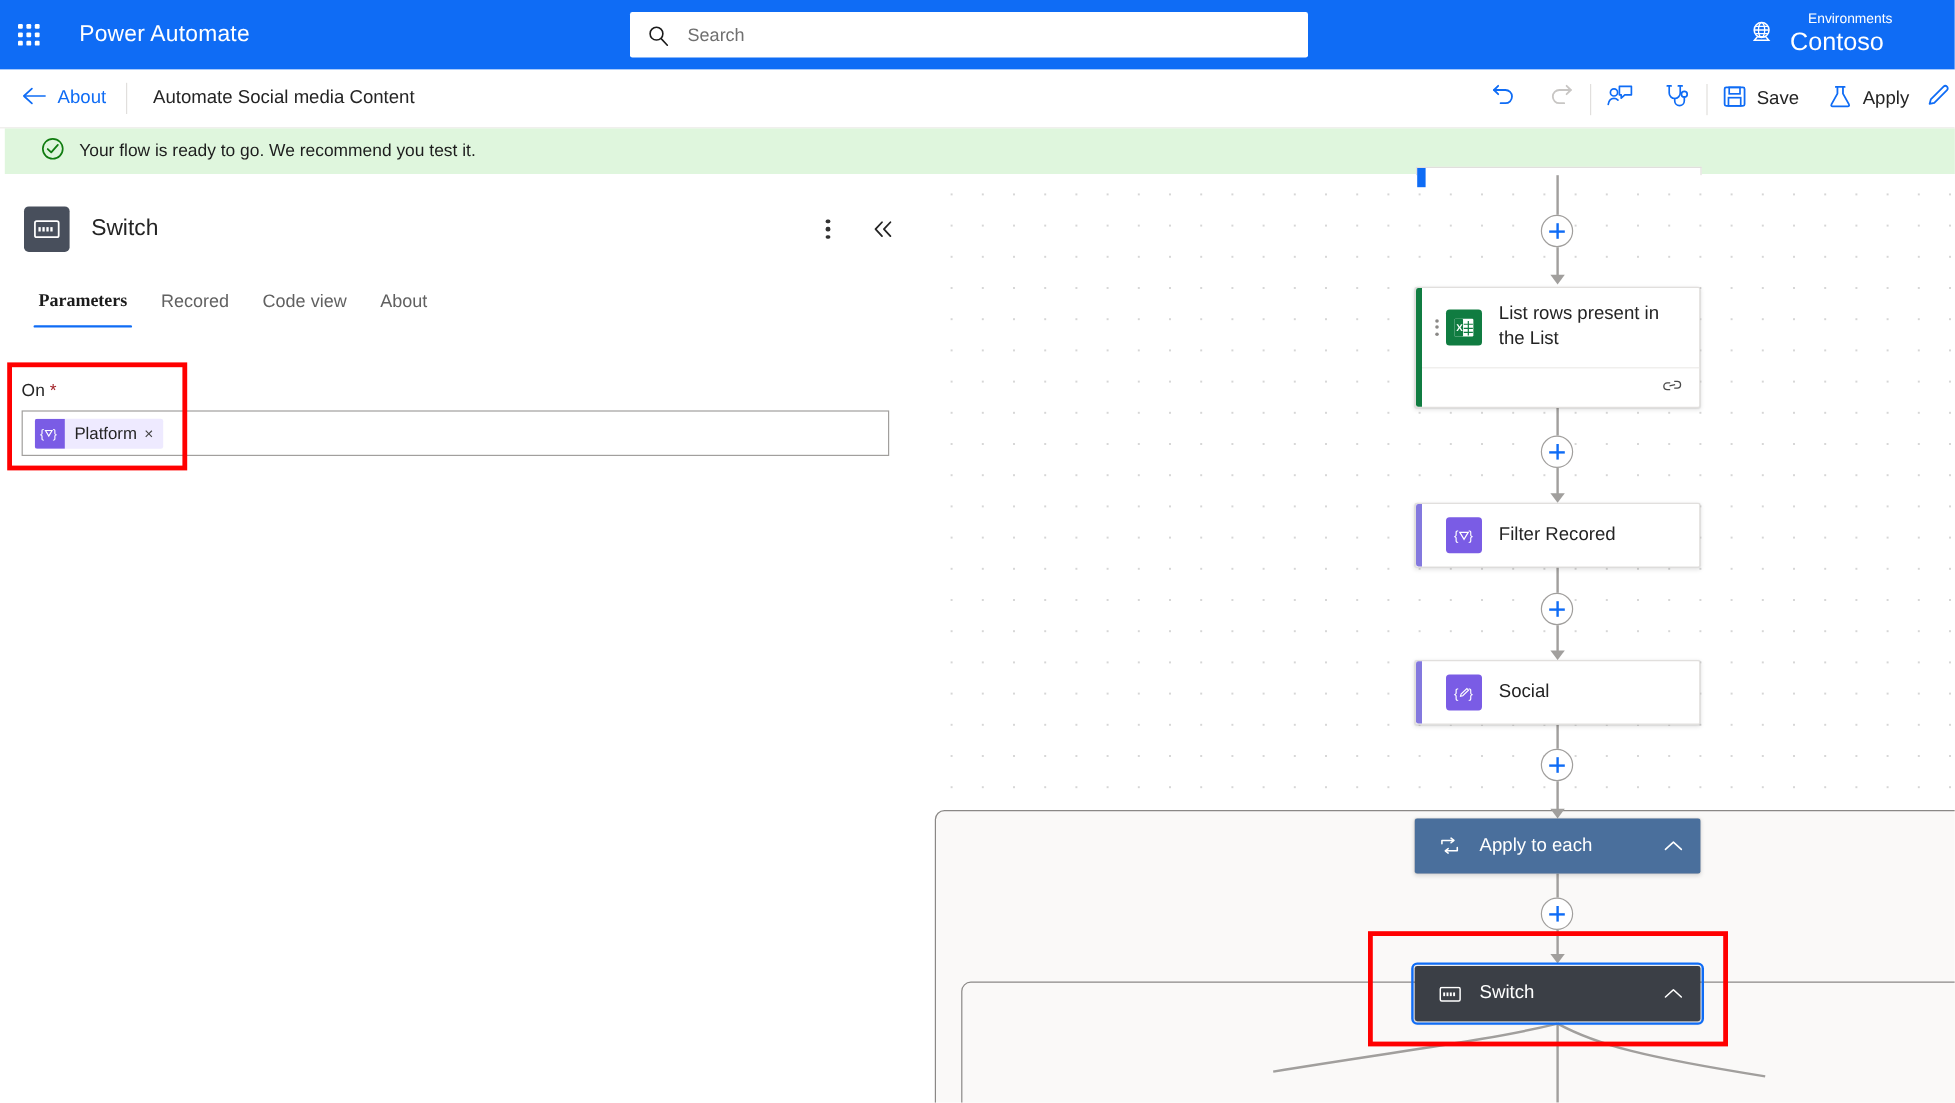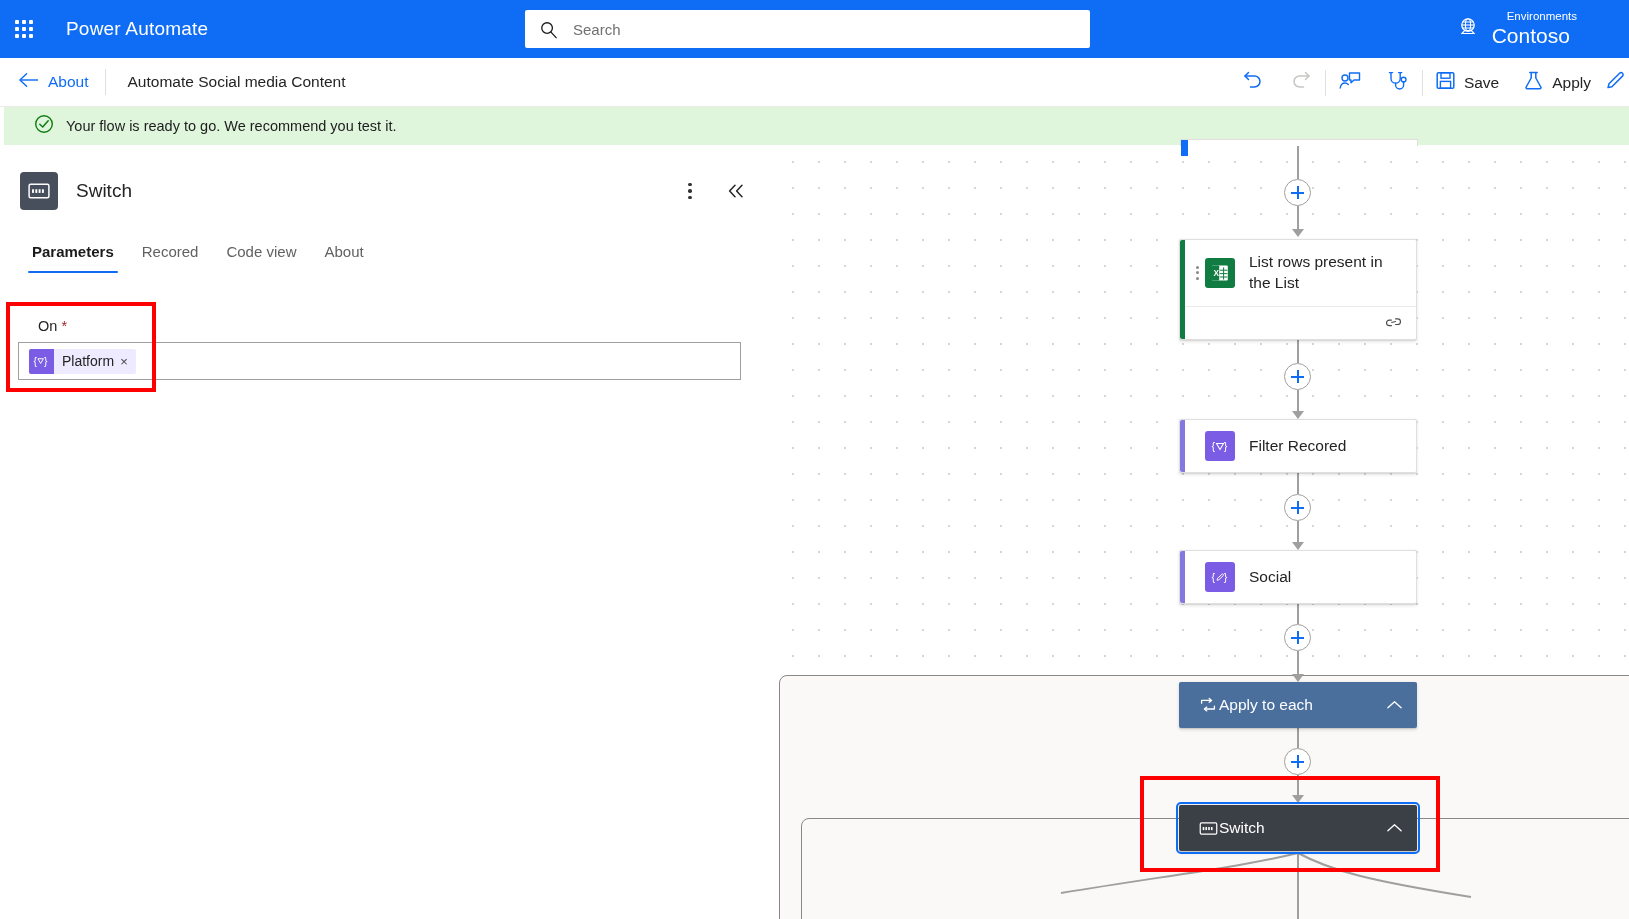--- a/index.html
+++ b/index.html
@@ -99,28 +99,28 @@
     cursor: pointer; color: #242424;
   }
   .dots-v { display: flex; flex-direction: column; gap: 3px; }
   .dots-v i { width: 3.5px; height: 3.5px; border-radius: 50%; background: #333; display: block; }
 
   .tabs { display: flex; gap: 0; padding: 16px 0 0 18px; }
   .tab {
     padding: 10px 14px 13px 14px; font-size: 15px; color: #616161; cursor: pointer;
     position: relative; white-space: nowrap;
   }
-  .tab.active { color: #1b1b1b; font-weight: bold; }
+  .tab.active { color: #1b1b1b; font-weight: bold; font-family: Liberation Serif, serif; }
   .tab.active::after {
     content: ""; position: absolute; left: 10px; right: 10px; bottom: 0;
     height: 2.5px; background: #0f6cf5; border-radius: 2px;
   }
 
   .field-zone { position: relative; margin-top: 45px; padding-left: 18px; }
-  .field-label { font-size: 14.5px; color: #242424; margin-bottom: 8px; margin-left: 20px; }
+  .field-label { font-size: 14.5px; color: #242424; margin-bottom: 8px; }
   .req-star { color: #a4262c; }
   .field-input {
     width: 723px; height: 38px; border: 1px solid #a19f9d; background: #fff;
     display: flex; align-items: center; padding-left: 10px;
   }
   .token {
     display: inline-flex; align-items: center; height: 25px;
     background: #eeeaff; border-radius: 2px; overflow: hidden; cursor: pointer;
   }
   .token-ico {
@@ -174,21 +174,21 @@
     justify-content: flex-end; padding-right: 14px;
   }
 
   
   .node-dark {
     position: absolute; border-radius: 2px; display: flex; align-items: center;
     padding: 0 14px 0 18px; z-index: 12;
     box-shadow: 0 1.2px 3.6px rgba(0,0,0,.13), 0 .3px .9px rgba(0,0,0,.10);
   }
   .node-dark .dk-ico { width: 22px; display: flex; align-items: center; justify-content: center; }
-  .node-dark .dk-text { color: #fff; font-size: 15.5px; margin-left: 0; white-space: nowrap; }
+  .node-dark .dk-text { color: #fff; font-size: 15.5px; margin-left: 14px; white-space: nowrap; }
   .node-dark .dk-chev { margin-left: auto; display: flex; align-items: center; }
 
   
   .conn {
     position: absolute; width: 2px; background: #a19f9d; z-index: 5;
   }
   .arrowhead {
     position: absolute; width: 0; height: 0; z-index: 5;
     border-left: 6px solid transparent; border-right: 6px solid transparent;
     border-top: 8px solid #a19f9d;

